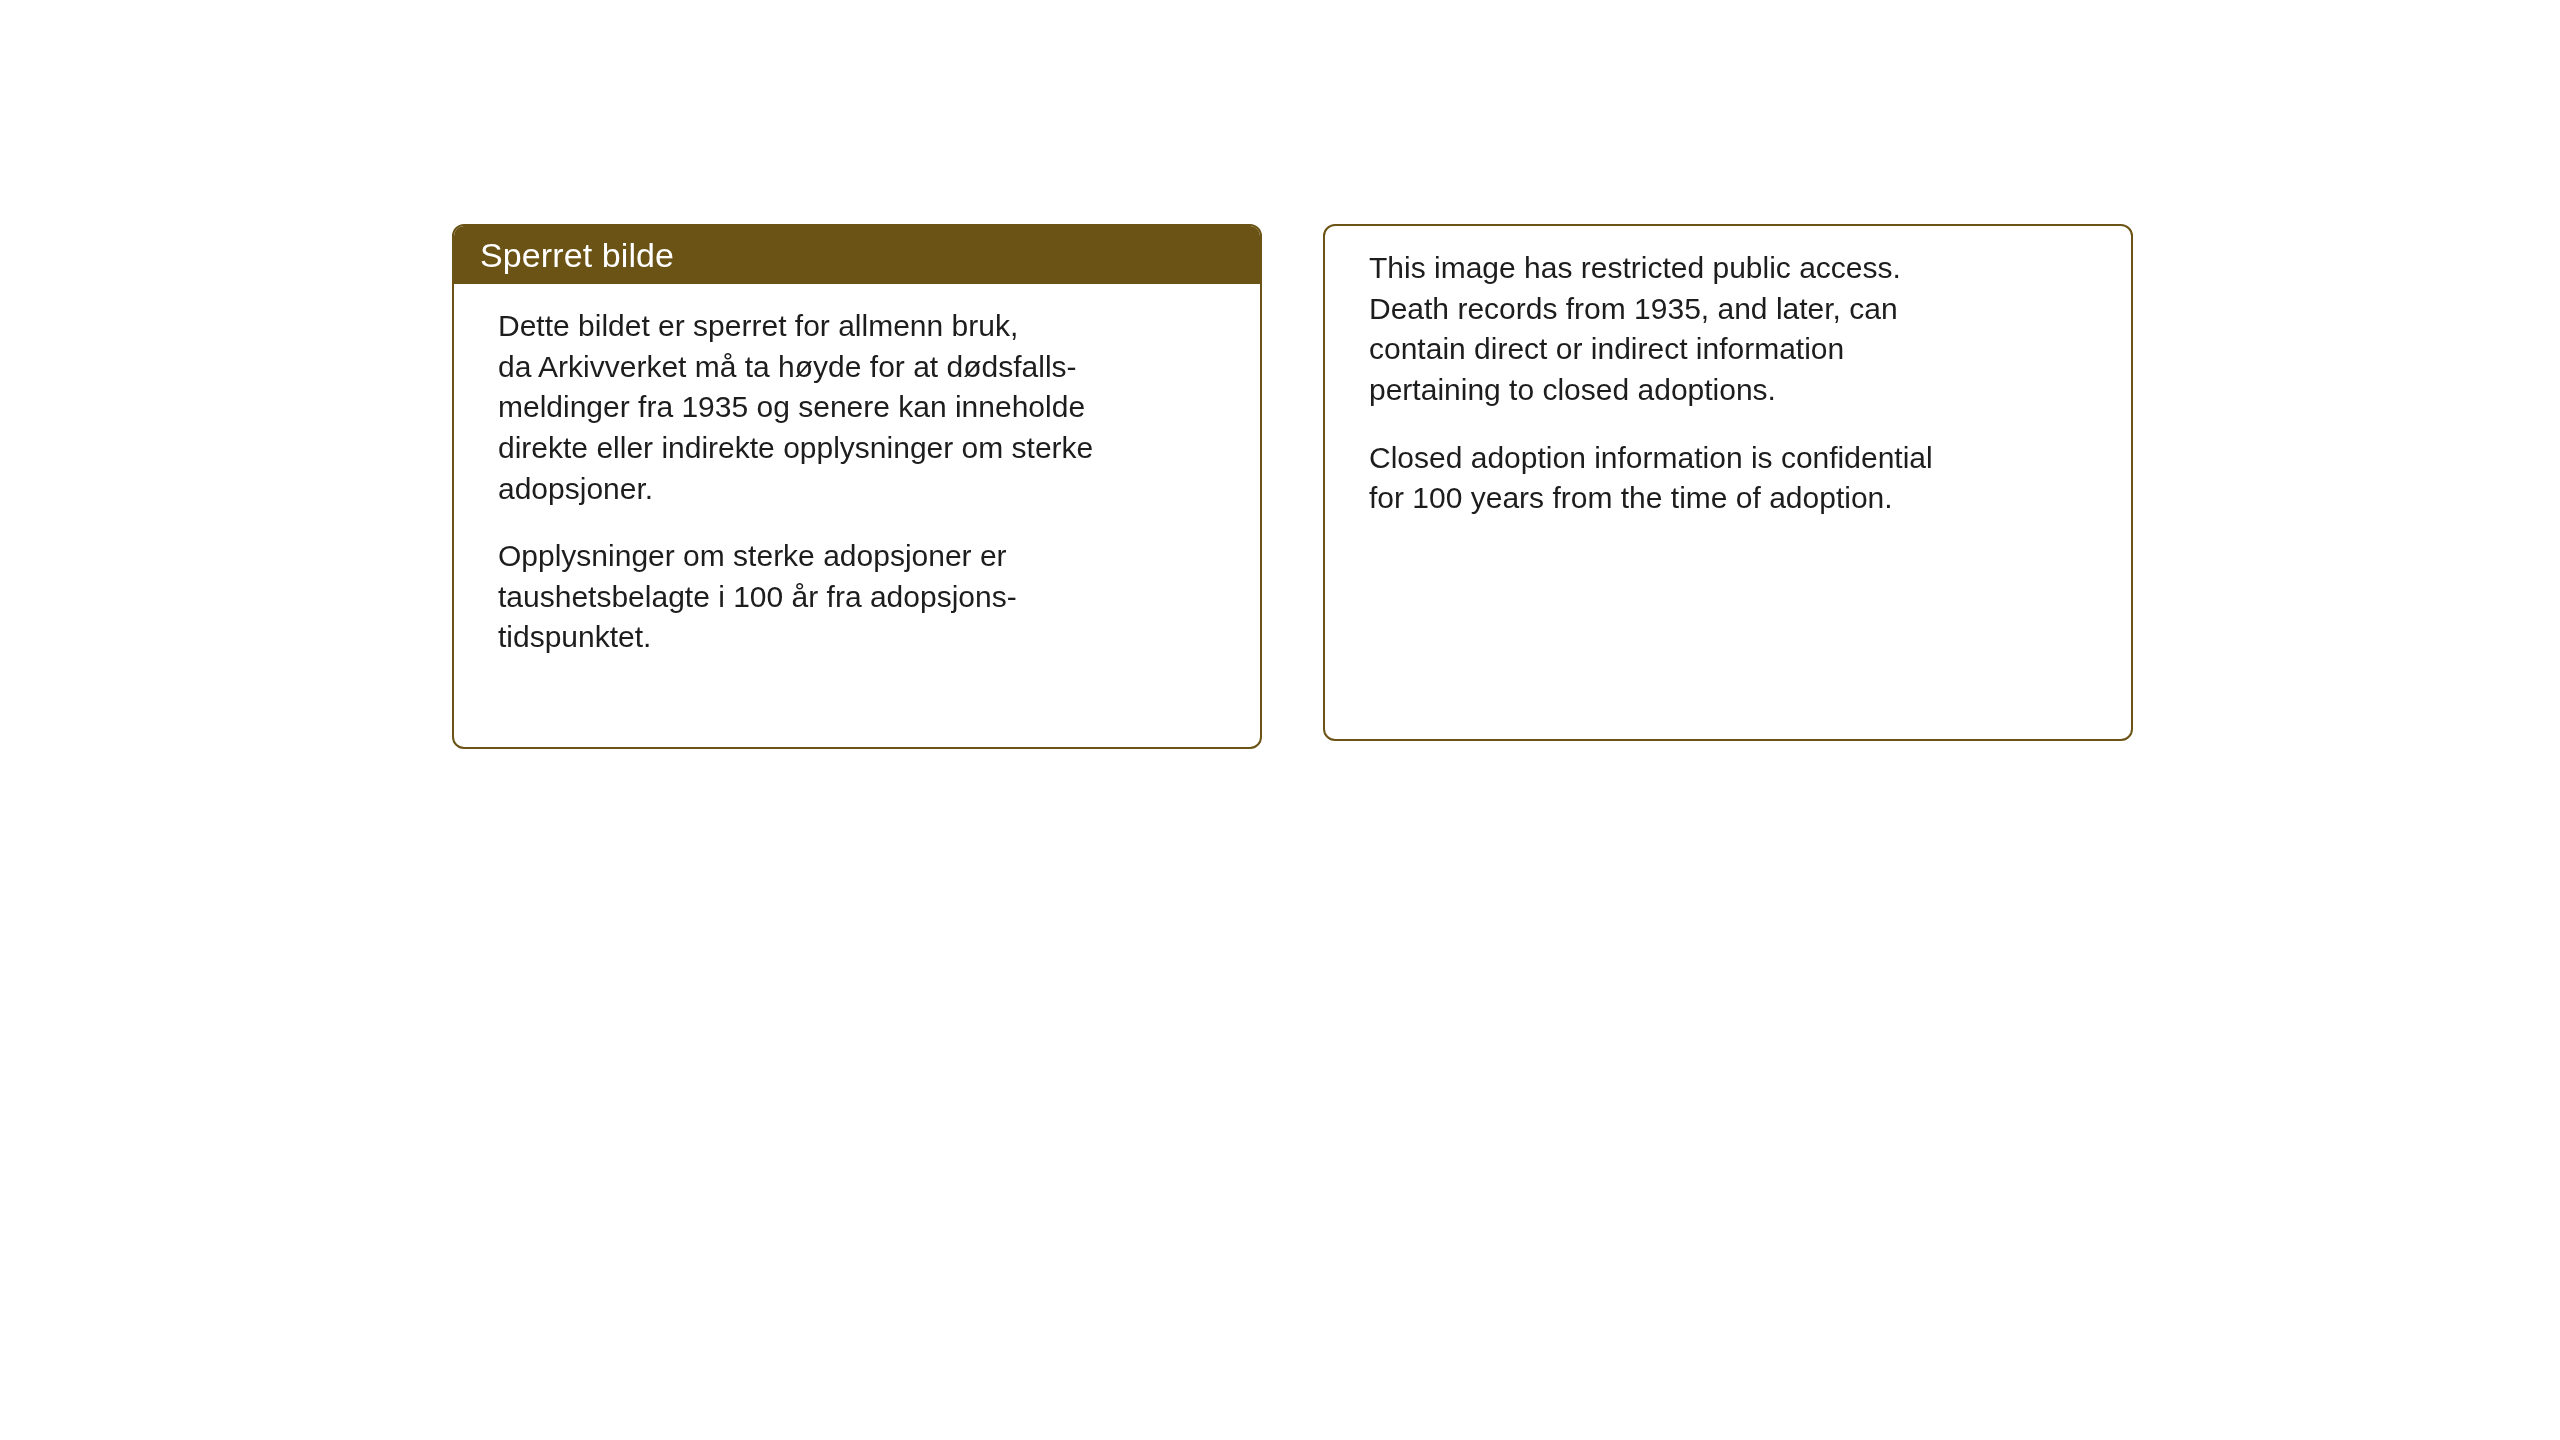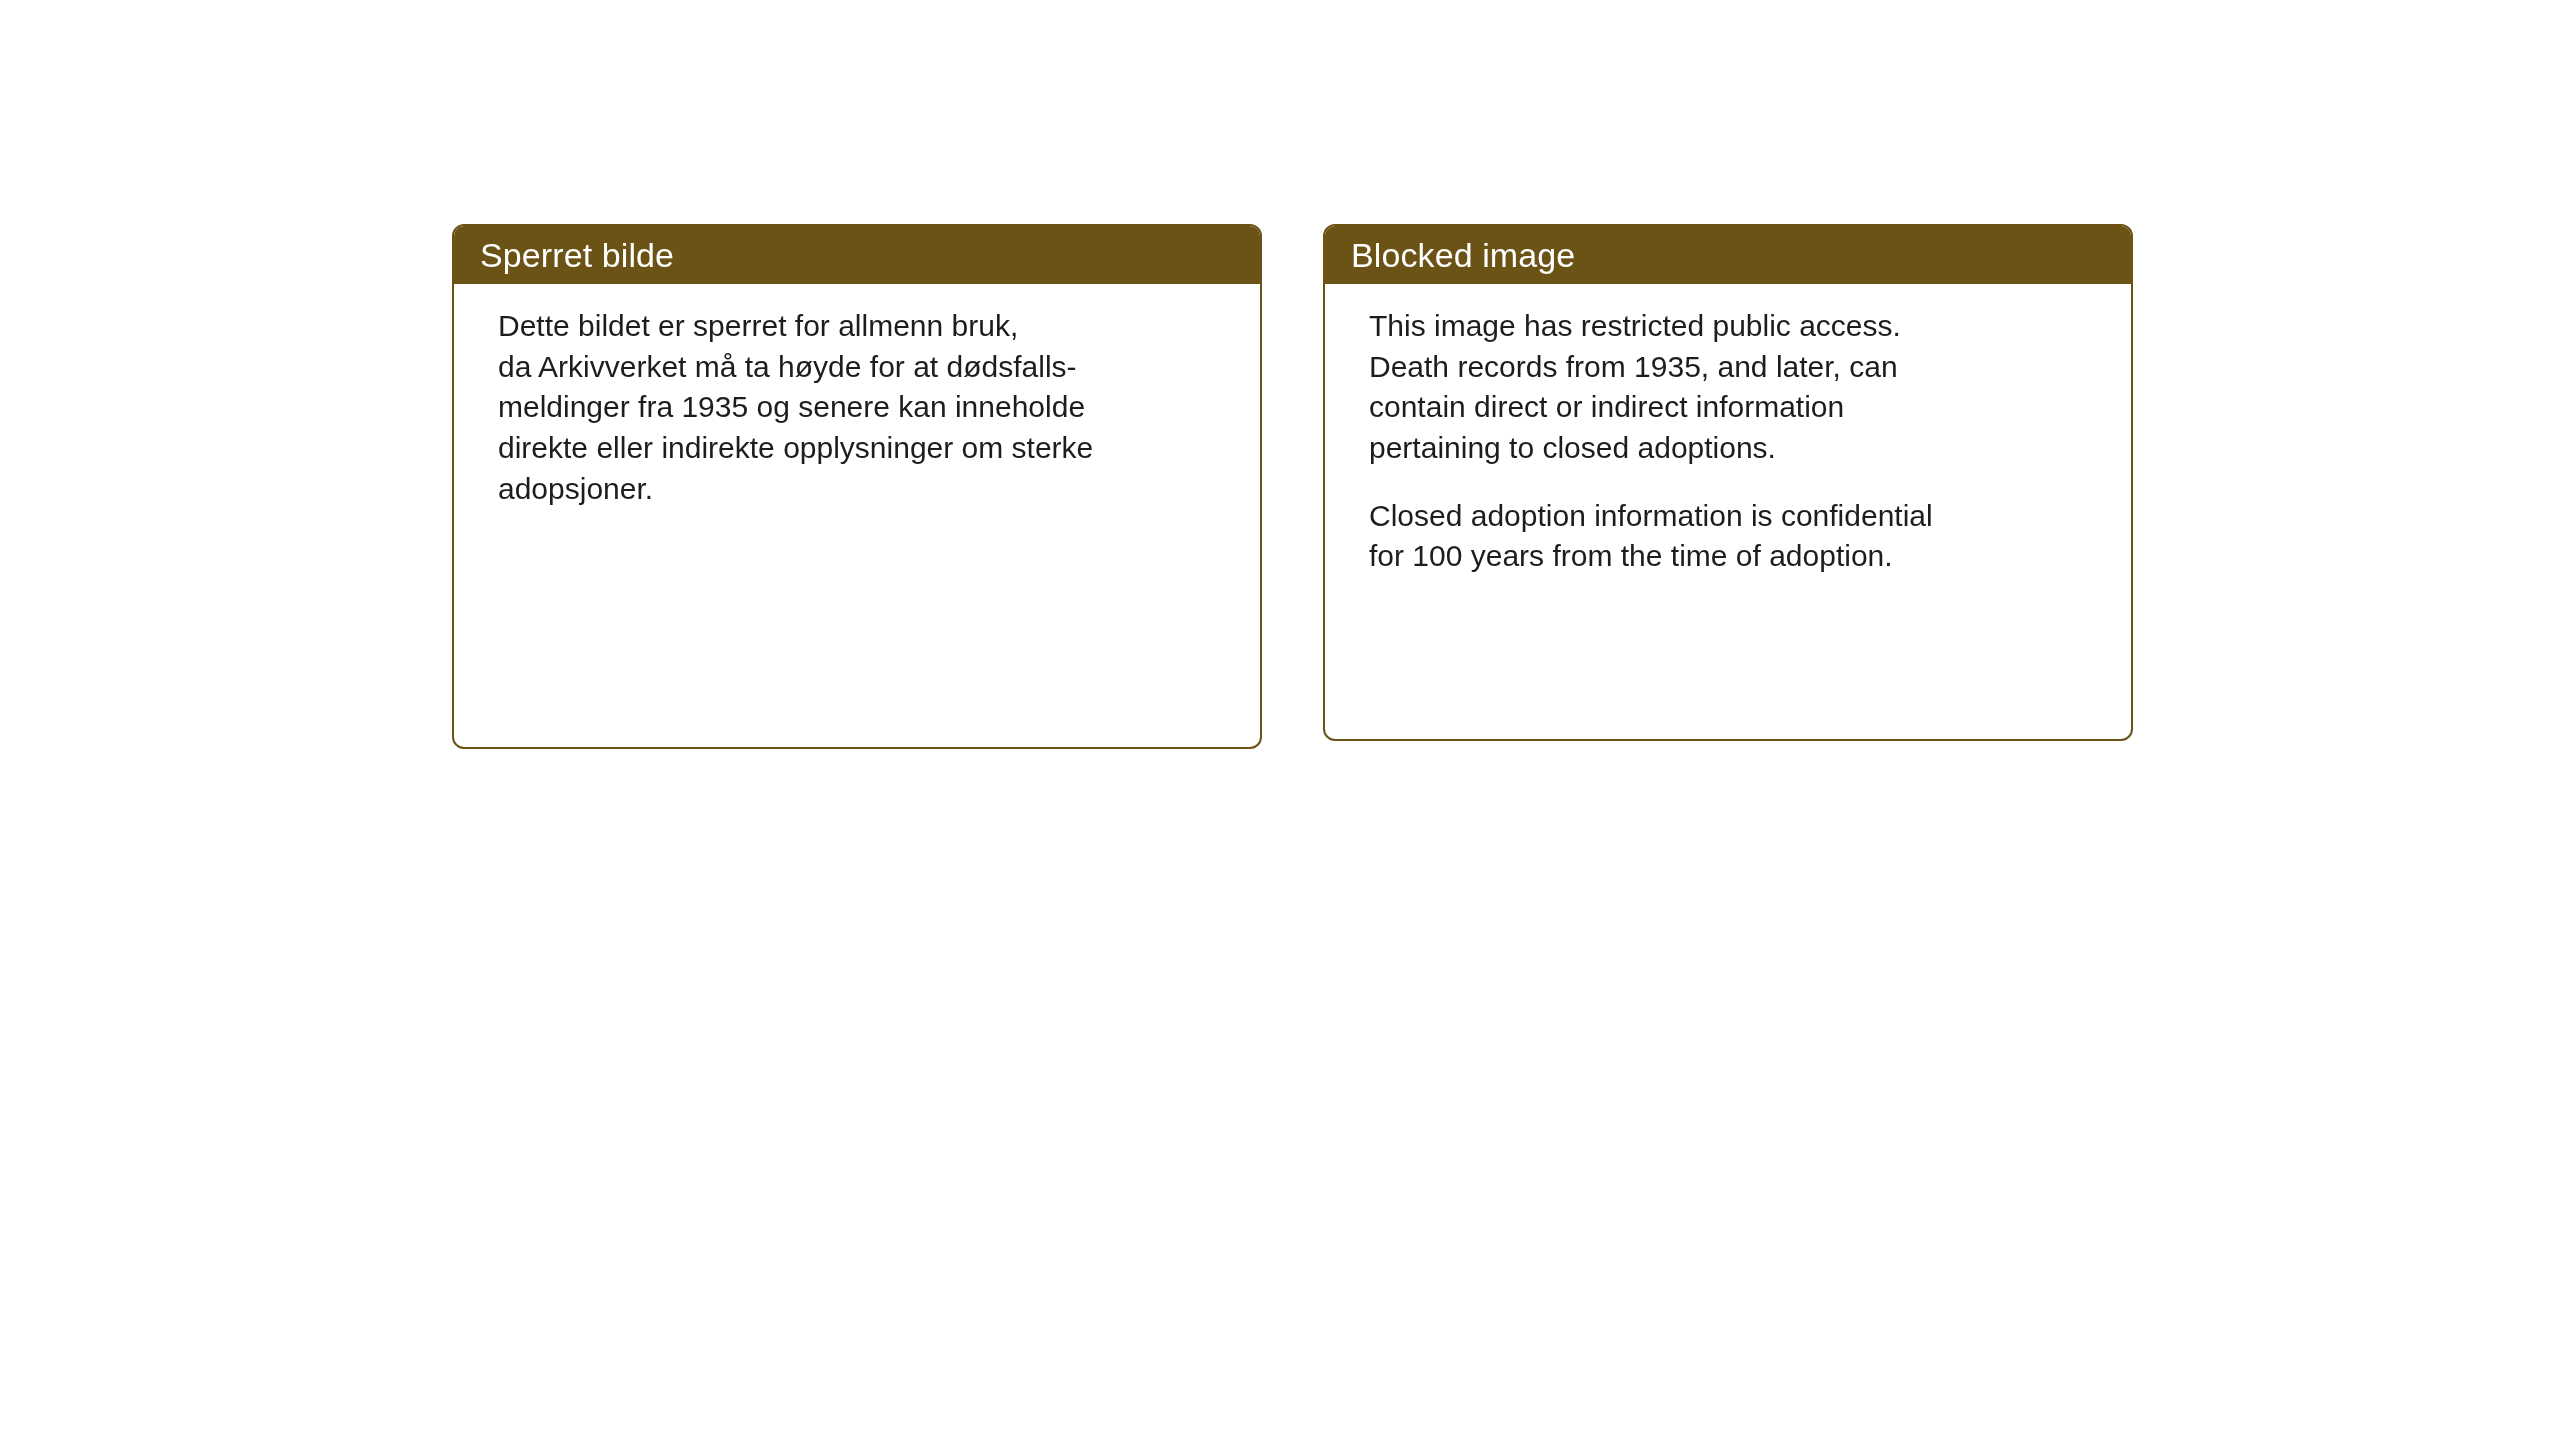--- a/index.html
+++ b/index.html
@@ -84,27 +84,27 @@
     <div class="card card-no">
       <div class="card-header">
         <span class="card-title">Sperret bilde</span>
       </div>
       <div class="card-body">
         <p class="para">Dette bildet er sperret for allmenn bruk,
 da Arkivverket må ta høyde for at dødsfalls-
 meldinger fra 1935 og senere kan inneholde
 direkte eller indirekte opplysninger om sterke
 adopsjoner.</p>
+        <p class="para">Opplysninger om sterke adopsjoner er
+taushetsbelagte i 100 år fra adopsjons-
+tidspunktet.</p>
       </div>
     </div>
 
     <div class="card card-en">
-      <div class="card-header">
-        <span class="card-title">Blocked image</span>
-      </div>
       <div class="card-body">
         <p class="para">This image has restricted public access.
 Death records from 1935, and later, can
 contain direct or indirect information
 pertaining to closed adoptions.</p>
         <p class="para">Closed adoption information is confidential
 for 100 years from the time of adoption.</p>
       </div>
     </div>
 

